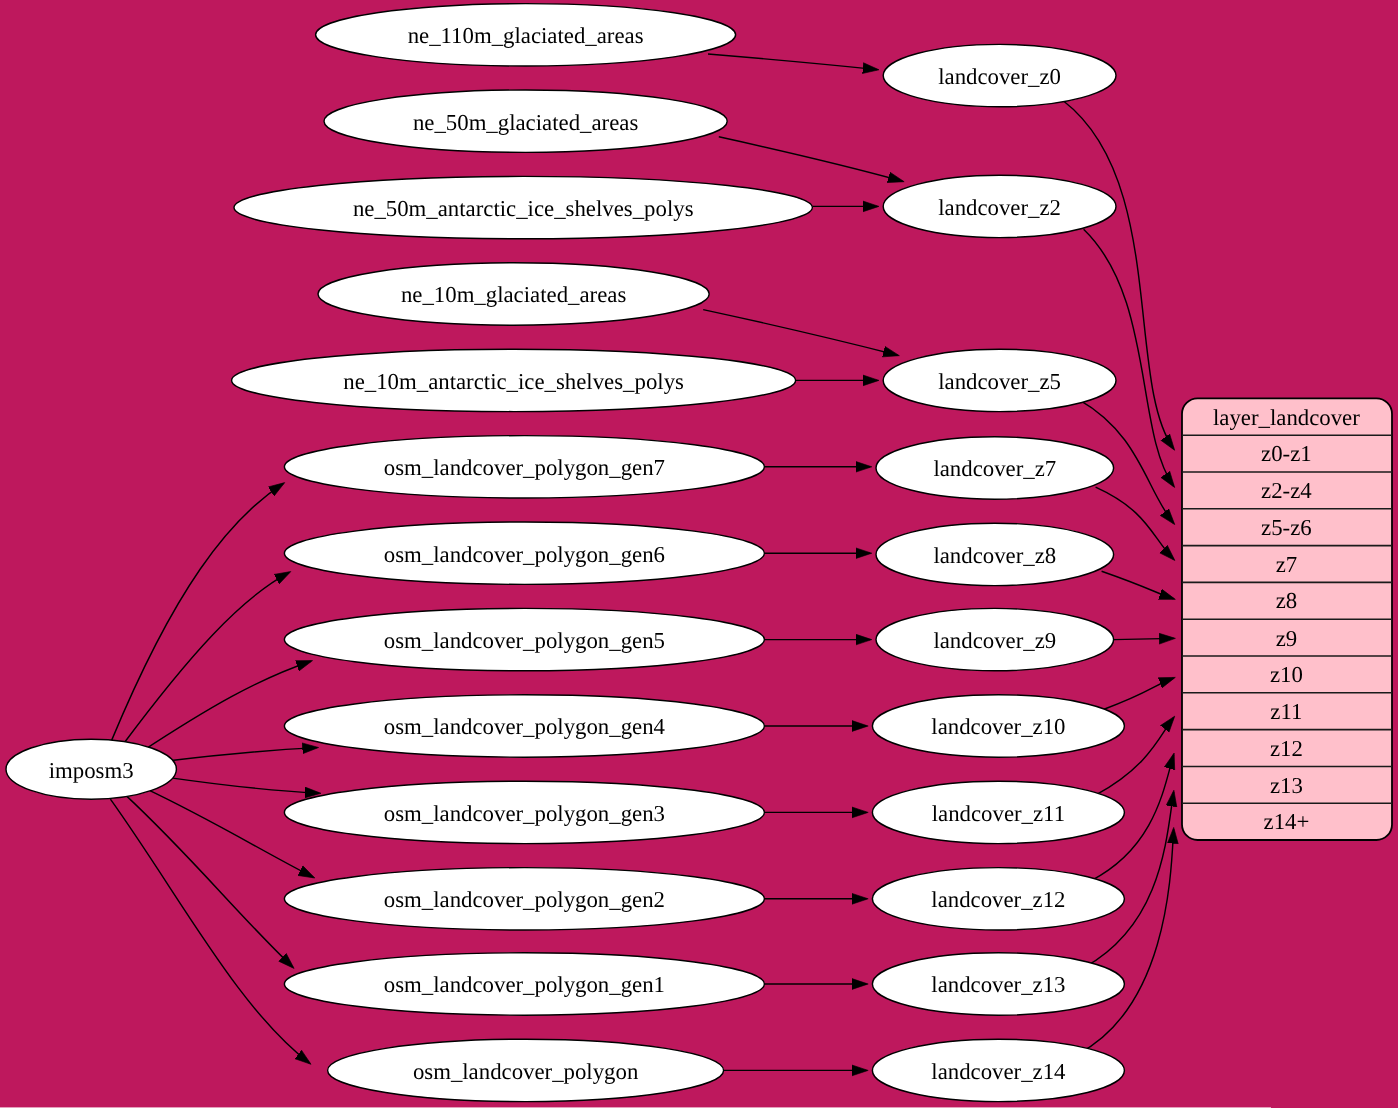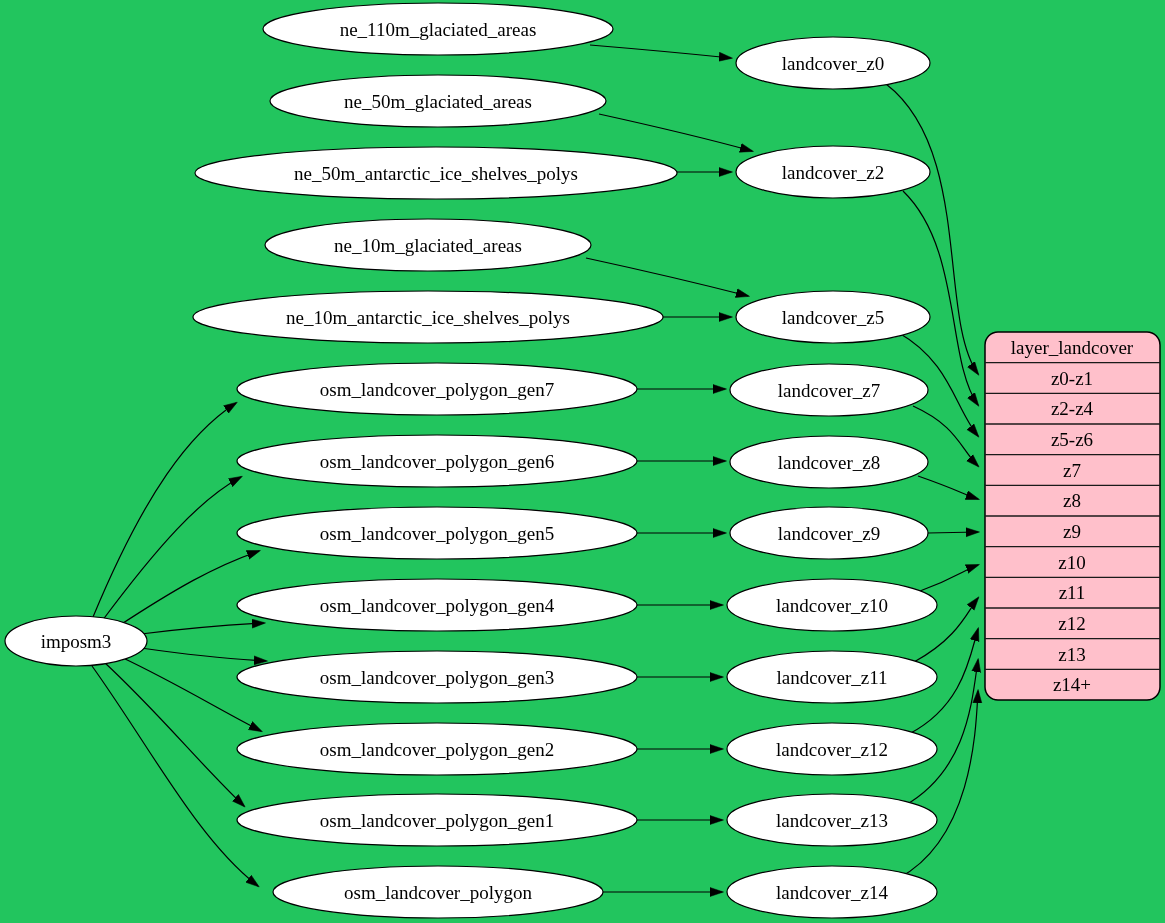--- a/index.html
+++ b/index.html
@@ -3,21 +3,21 @@
 <meta charset="utf-8">
 <style>
   html, body {
     margin: 0;
     padding: 0;
     background: #ffffff;
   }
   .canvas-wrap {
     width: 1165px;
     height: 923px;
-    background: #22c55e;
+    background: #be185d;
     position: relative;
   }
   svg text {
     font-family: "Liberation Serif", "DejaVu Serif", serif;
     font-size: 19px;
     fill: #000000;
   }
   .node-ellipse {
     fill: #ffffff;
     stroke: #000000;

